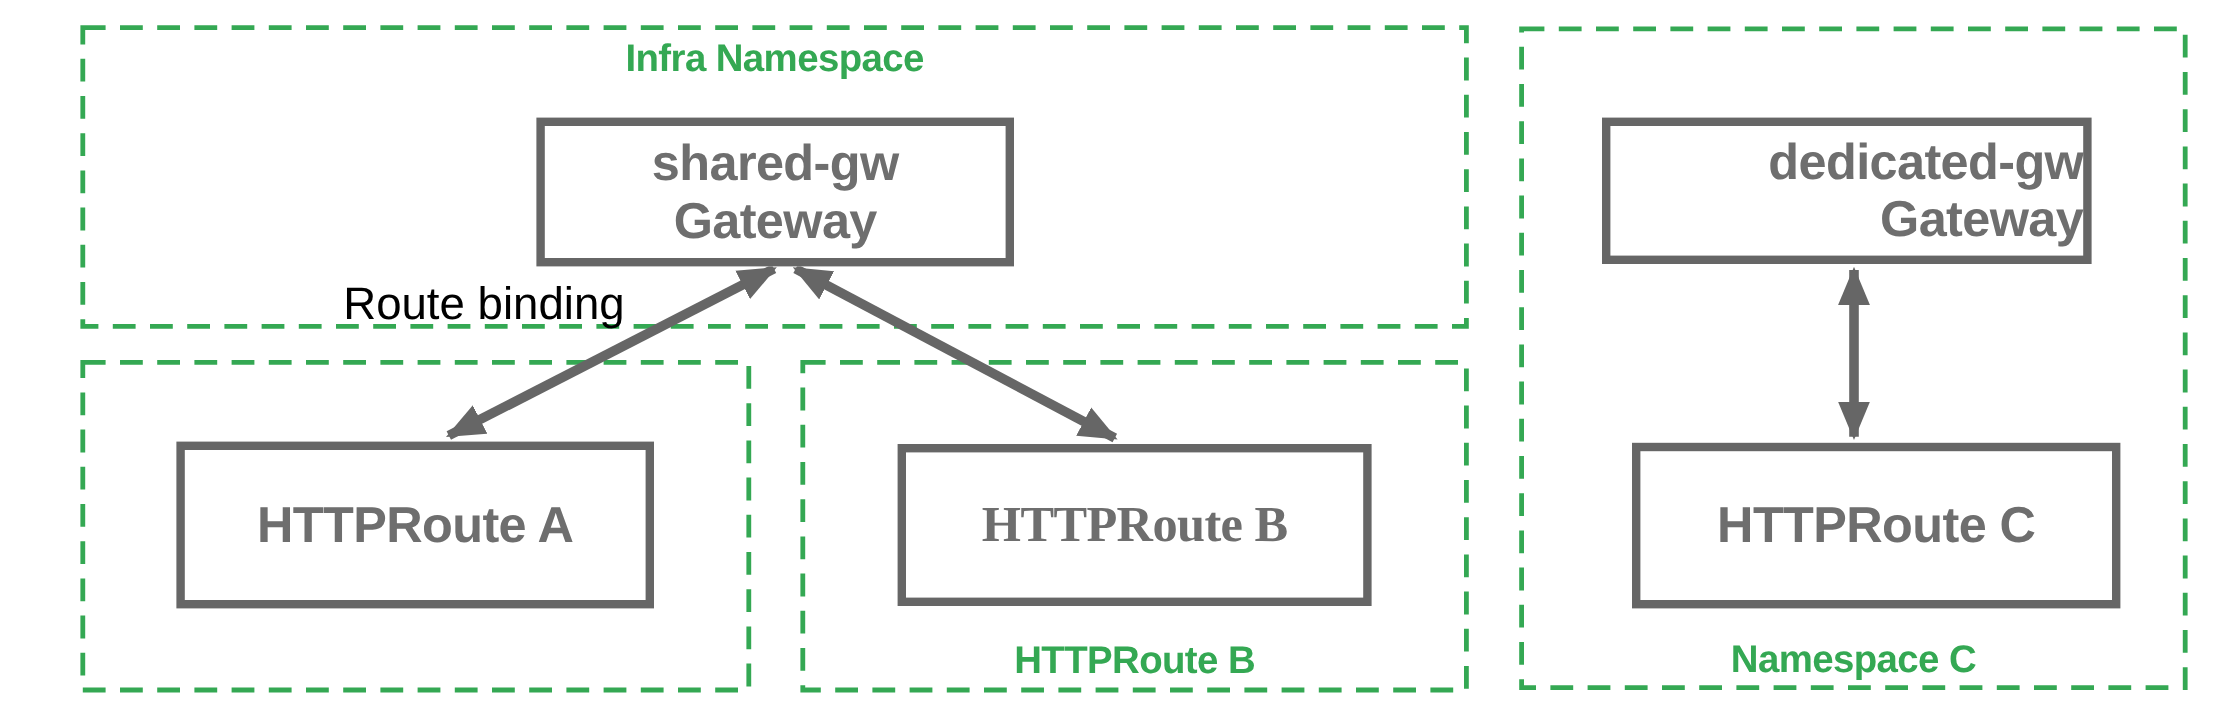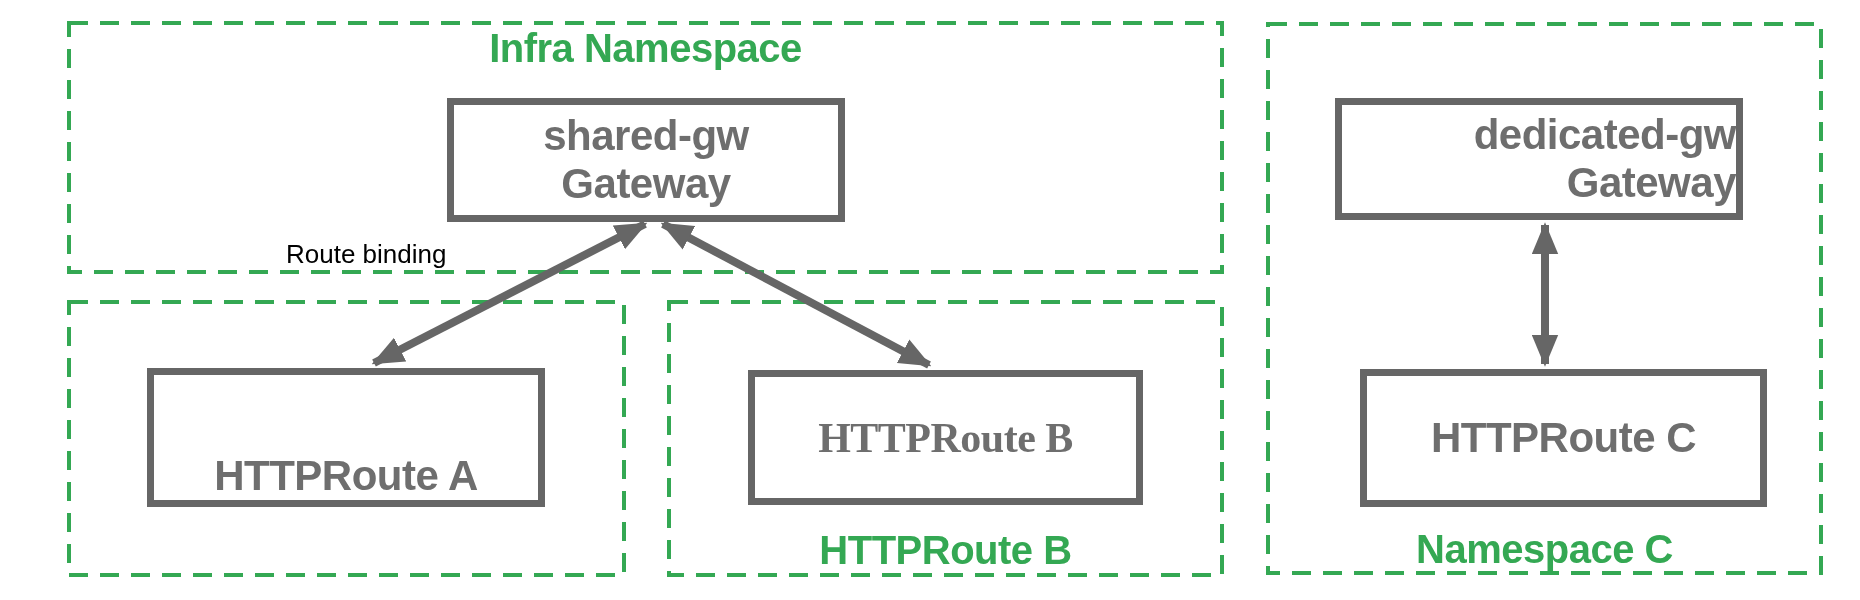--- a/index.html
+++ b/index.html
@@ -42,35 +42,35 @@
     font-size: 42px;
     line-height: 48px;
     letter-spacing: -0.5px;
   }
   .node .sub:empty { display: none; }
   .ns-label {
     position: absolute;
     text-align: center;
     color: #34a853;
     font-weight: bold;
-    font-size: 40px;
+    font-size: 32px;
     line-height: 48px;
     letter-spacing: -0.5px;
     pointer-events: none;
   }
   .annotation {
     position: absolute;
     color: #000000;
     font-weight: normal;
-    font-size: 26px;
+    font-size: 38px;
     line-height: 44px;
   }
   
   .node-shared-gw    { left: 447px;  top: 98px;  width: 398px; height: 124px; }
-  .node-httproute-a  { left: 147px;  top: 368px; width: 398px; height: 139px; justify-content: flex-end; }
+  .node-httproute-a  { left: 147px;  top: 368px; width: 398px; height: 139px; }
   .node-httproute-b  { left: 748px;  top: 370px; width: 395px; height: 135px; font-family: Liberation Serif, serif; }
   .node-dedicated-gw { left: 1335px; top: 98px;  width: 408px; height: 122px; align-items: flex-end; }
   .node-httproute-c  { left: 1335px; top: 369px; width: 407px; height: 138px; margin-left: 25px; }
   
   .label-infra { left: 69px;   top: 24px;  width: 1153px; }
   .label-ns-a  { left: 69px;   top: 526px; width: 555px;  }
   .label-ns-b  { left: 669px;  top: 526px; width: 553px;  }
   .label-ns-c  { left: 1268px; top: 525px; width: 553px;  }
   .label-route-binding { left: 286px; top: 232px; }
 </style>

